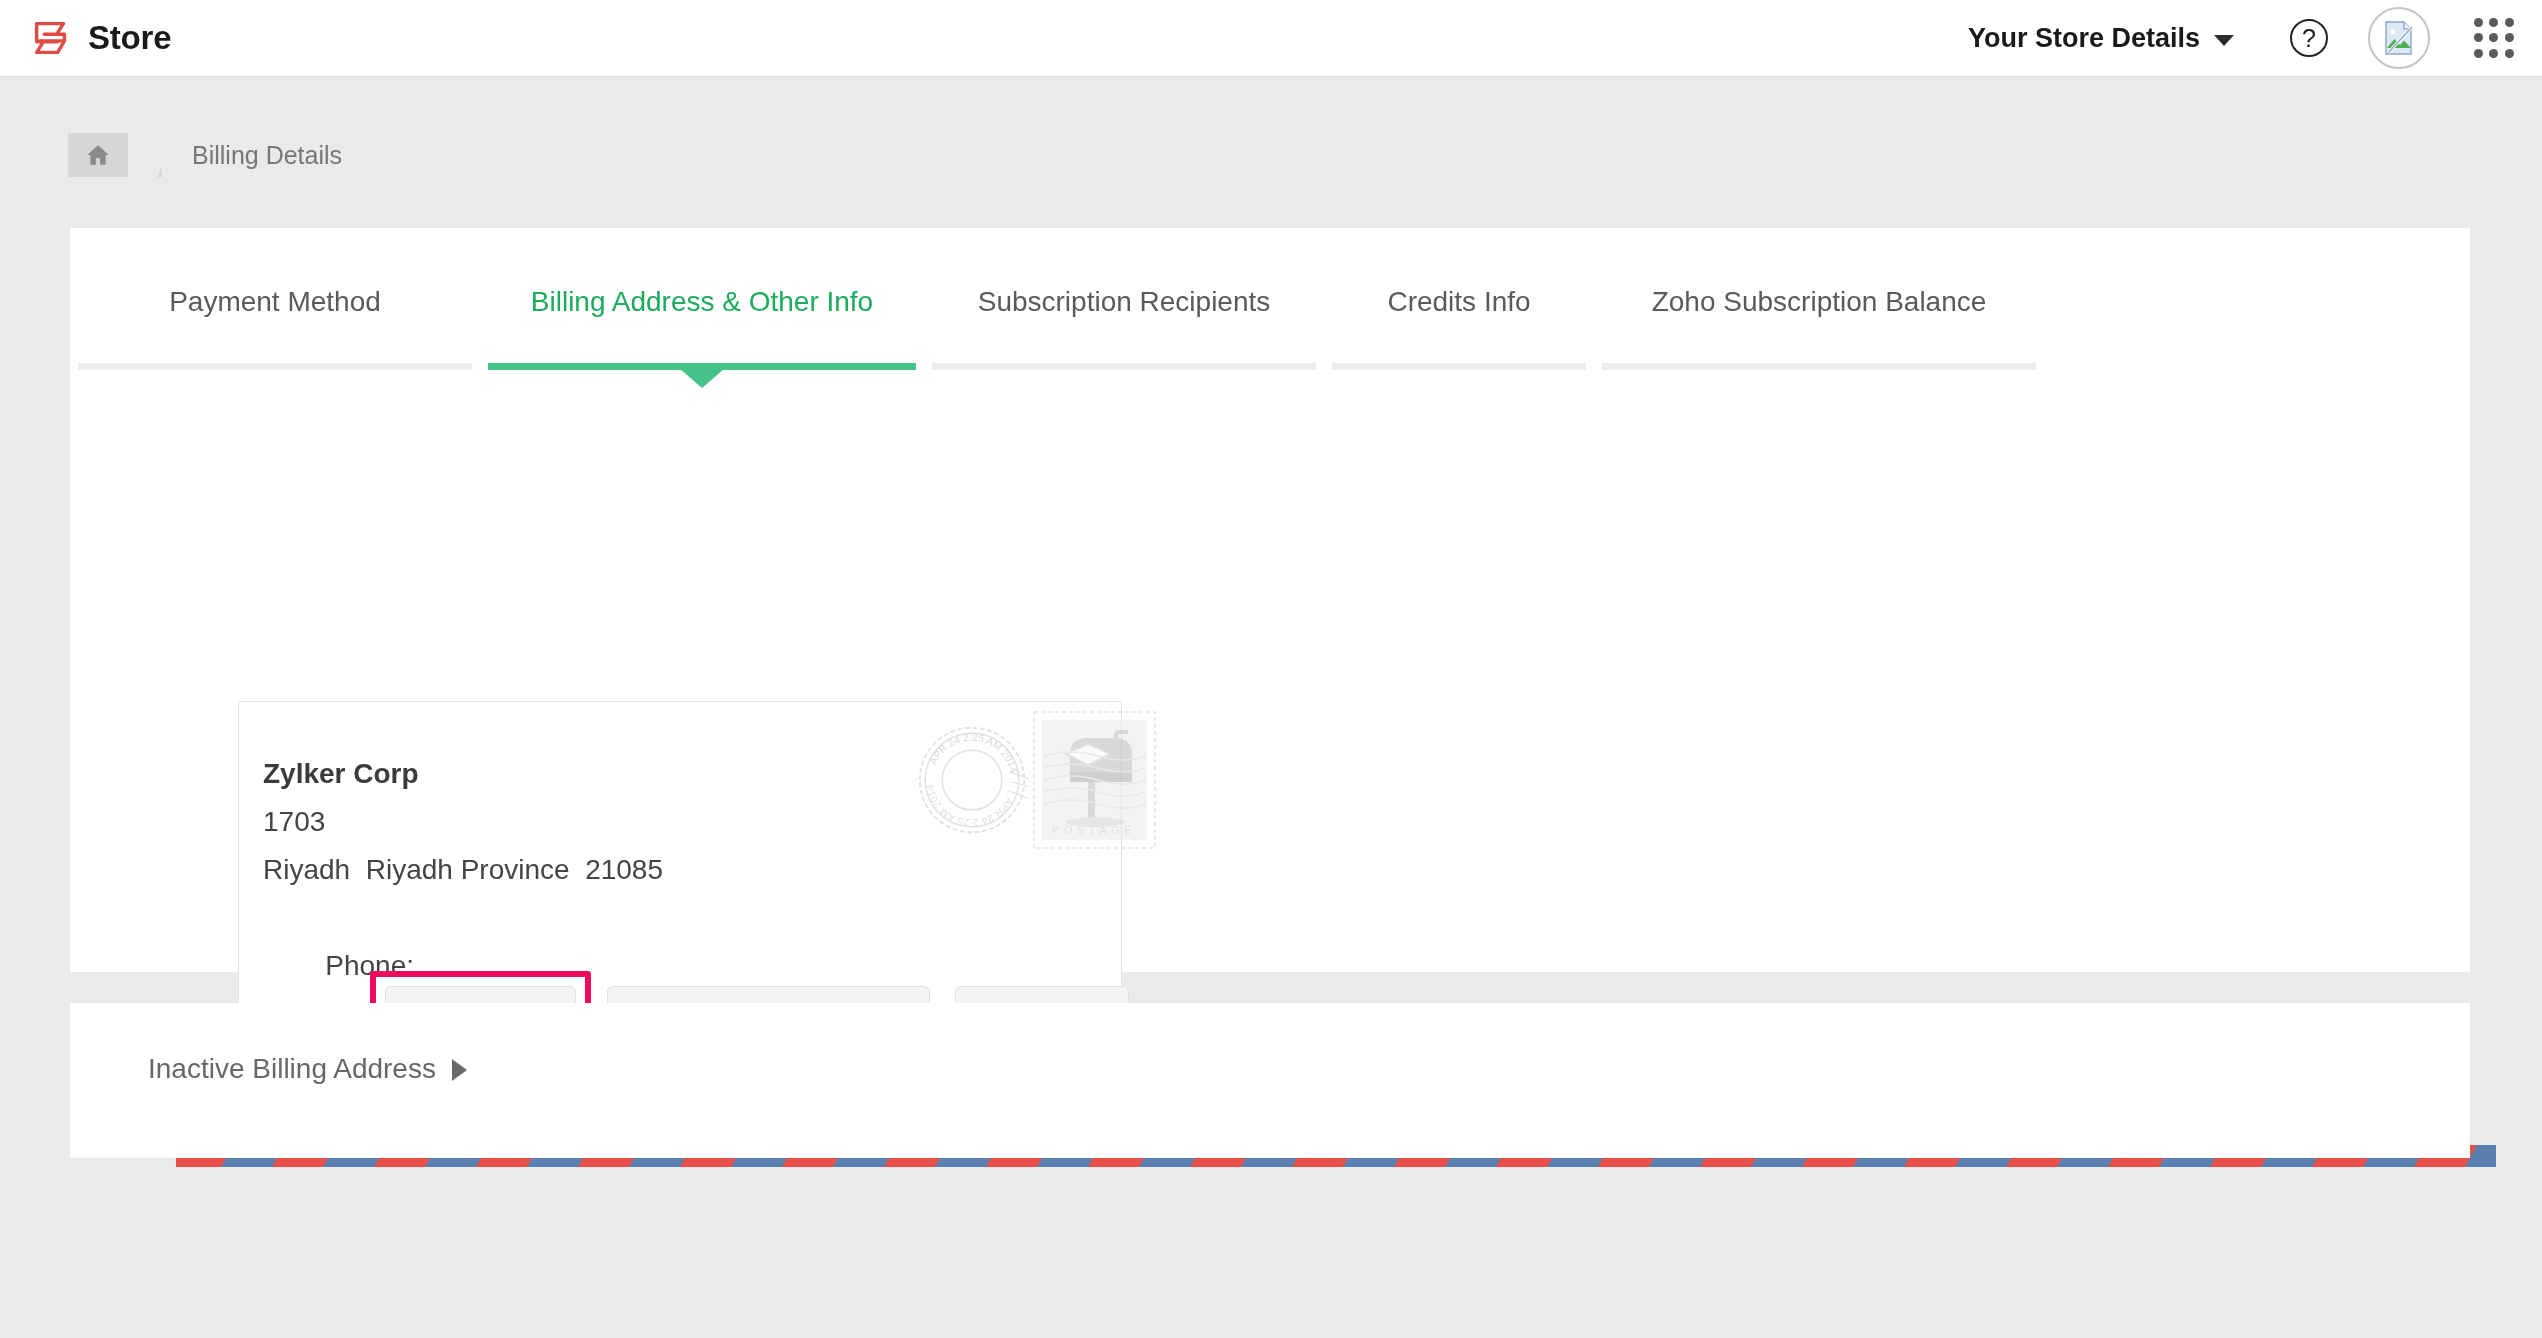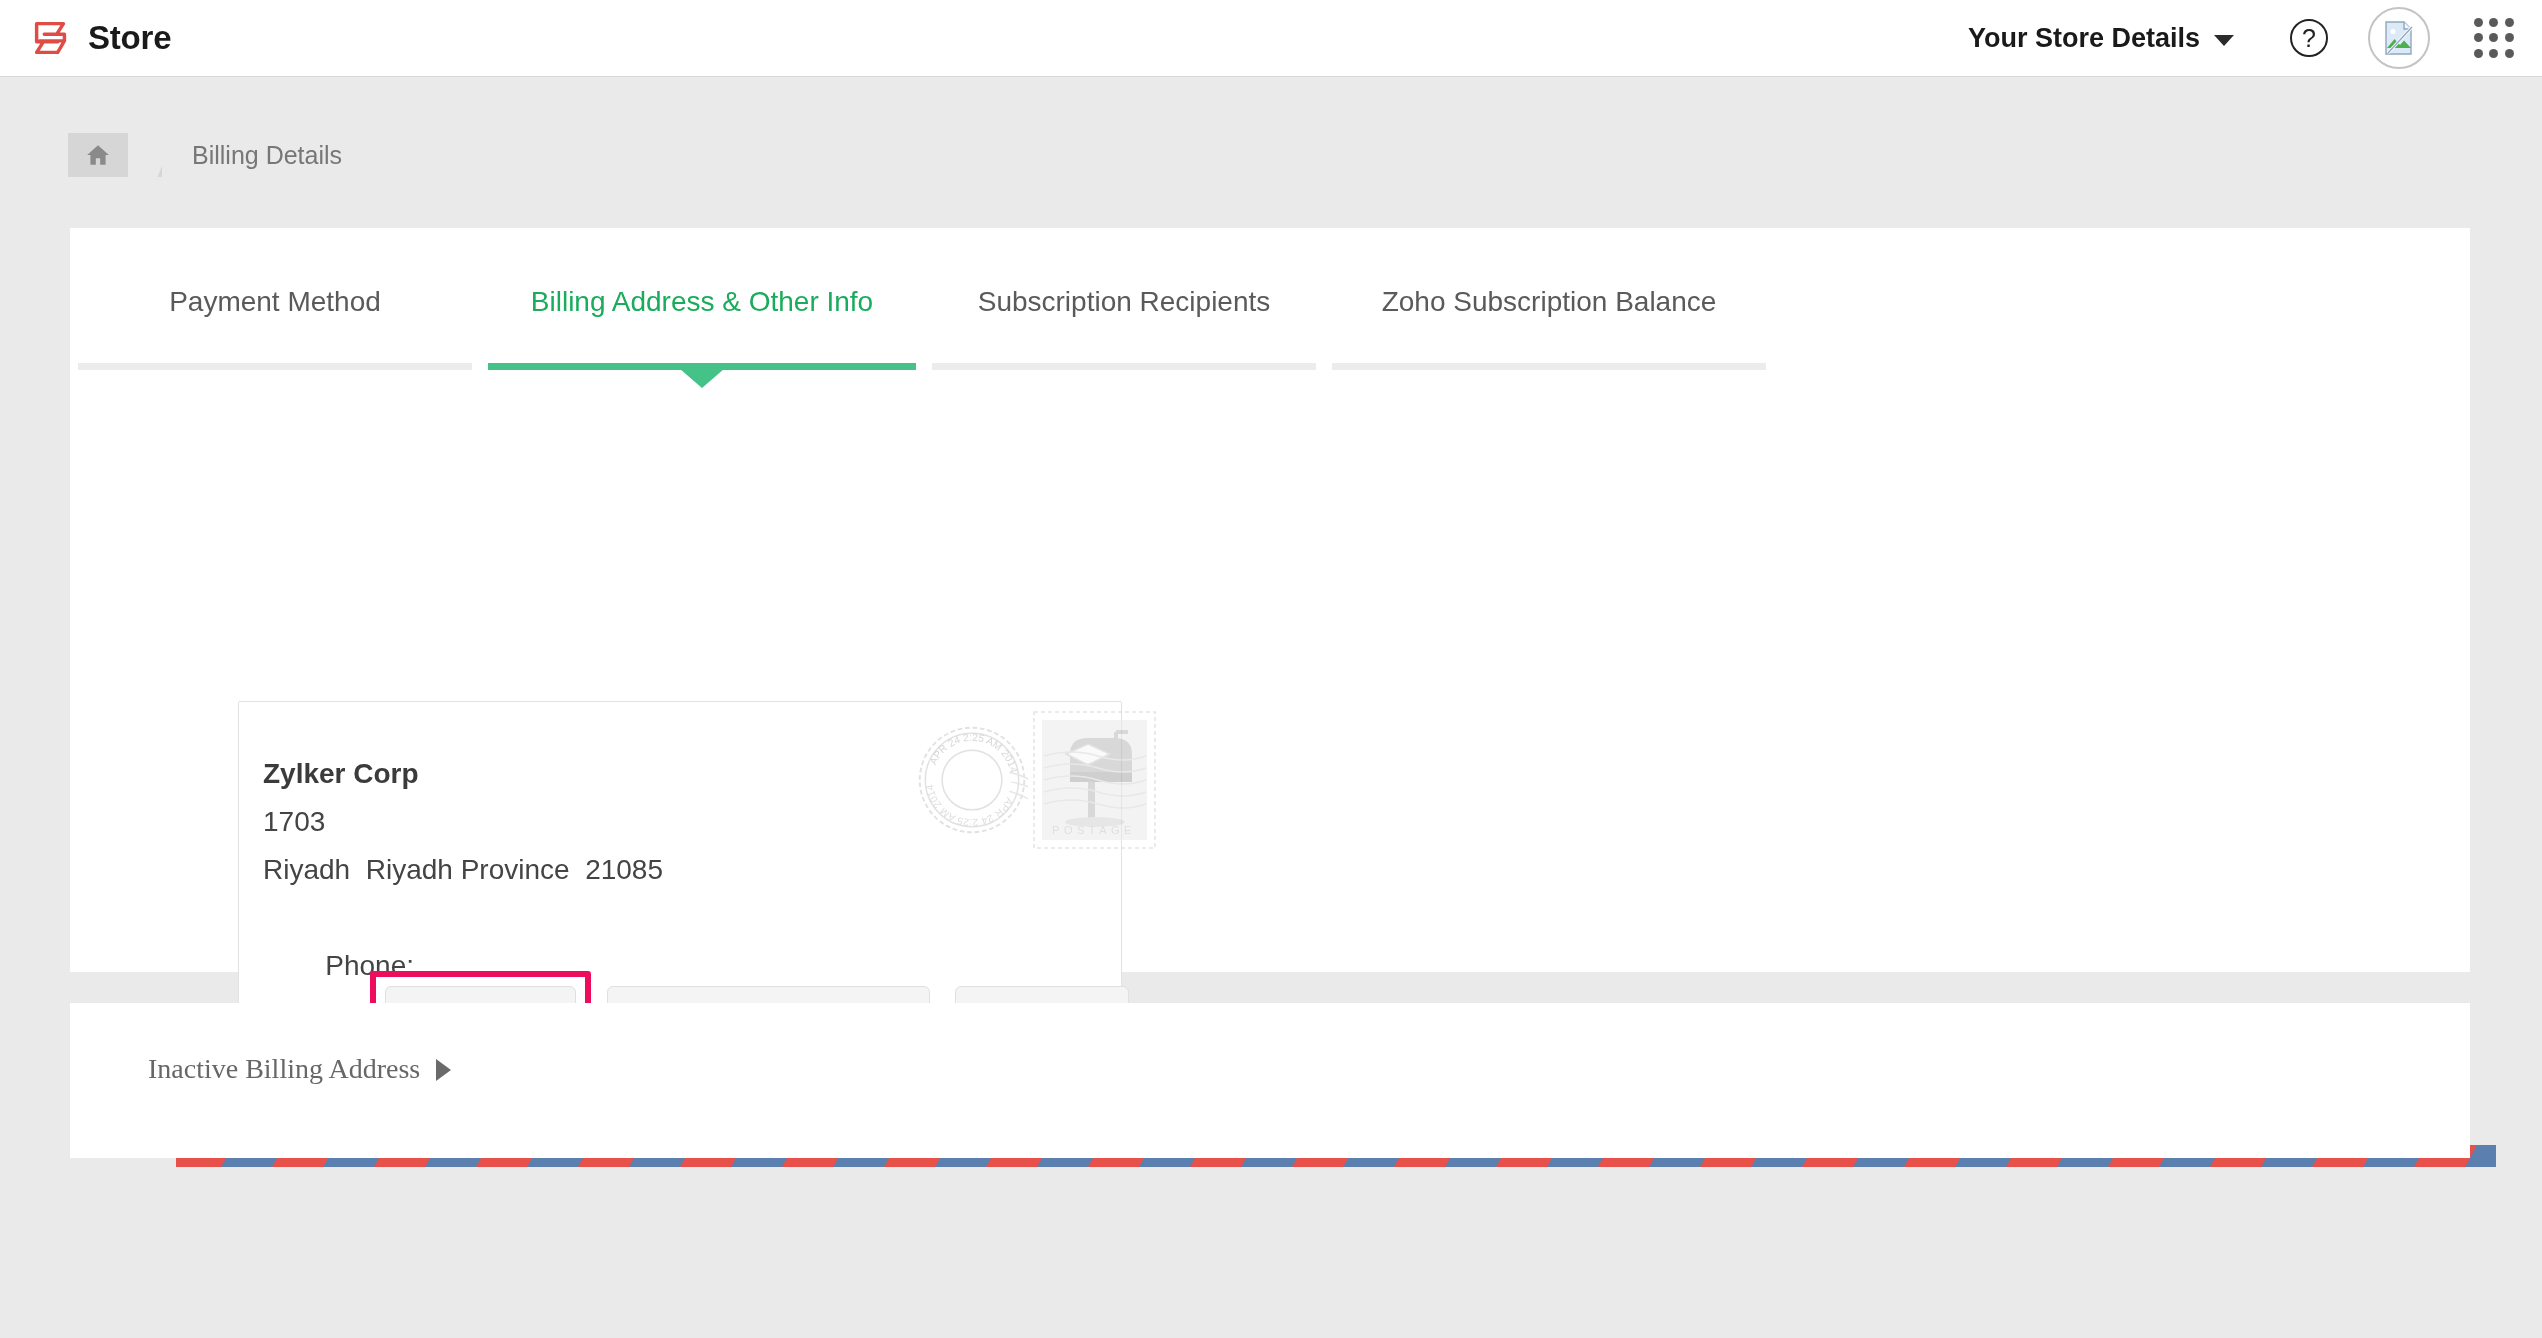--- a/index.html
+++ b/index.html
@@ -295,21 +295,20 @@
   }
 
   
   .inactive-card {
     position: absolute;
     top: 1003px;
     left: 70px;
     width: 2400px;
     height: 155px;
     background: #ffffff;
-    font-family: Liberation Serif, serif;
   }
   .inactive-row {
     position: absolute;
     top: 50px;
     left: 78px;
     display: flex;
     align-items: center;
     gap: 16px;
     cursor: pointer;
   }
@@ -392,20 +391,24 @@
         <span class="tab-label">Payment Method</span>
         <span class="tab-underline"></span>
       </div>
       <div class="tab active" style="width: 444px;">
         <span class="tab-label">Billing Address &amp; Other Info</span>
         <span class="tab-underline"></span>
         <span class="tab-arrow"></span>
       </div>
       <div class="tab" style="width: 400px;">
         <span class="tab-label">Subscription Recipients</span>
+        <span class="tab-underline"></span>
+      </div>
+      <div class="tab" style="width: 270px;">
+        <span class="tab-label">Credits Info</span>
         <span class="tab-underline"></span>
       </div>
       <div class="tab" style="width: 450px;">
         <span class="tab-label">Zoho Subscription Balance</span>
         <span class="tab-underline"></span>
       </div>
     </div>
 
   <div class="envelope">
 

